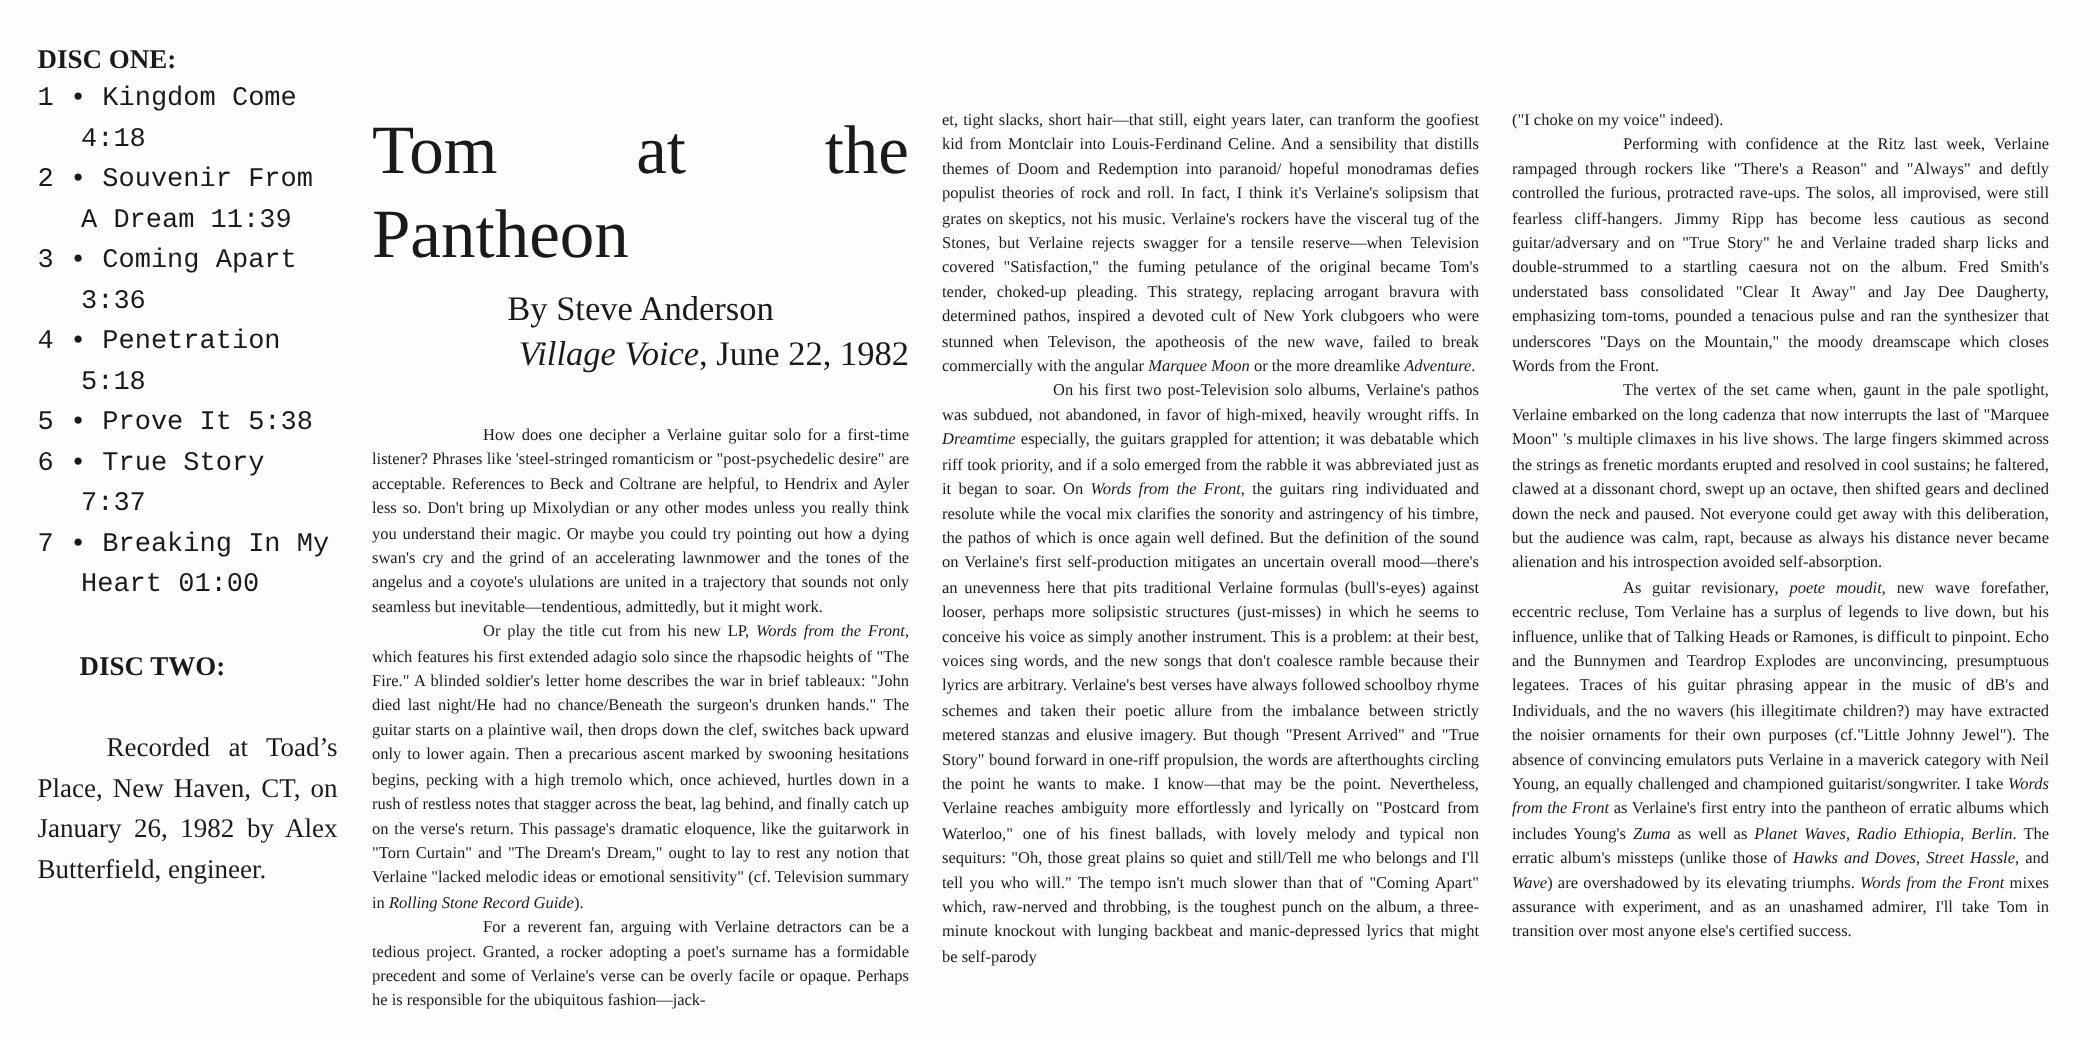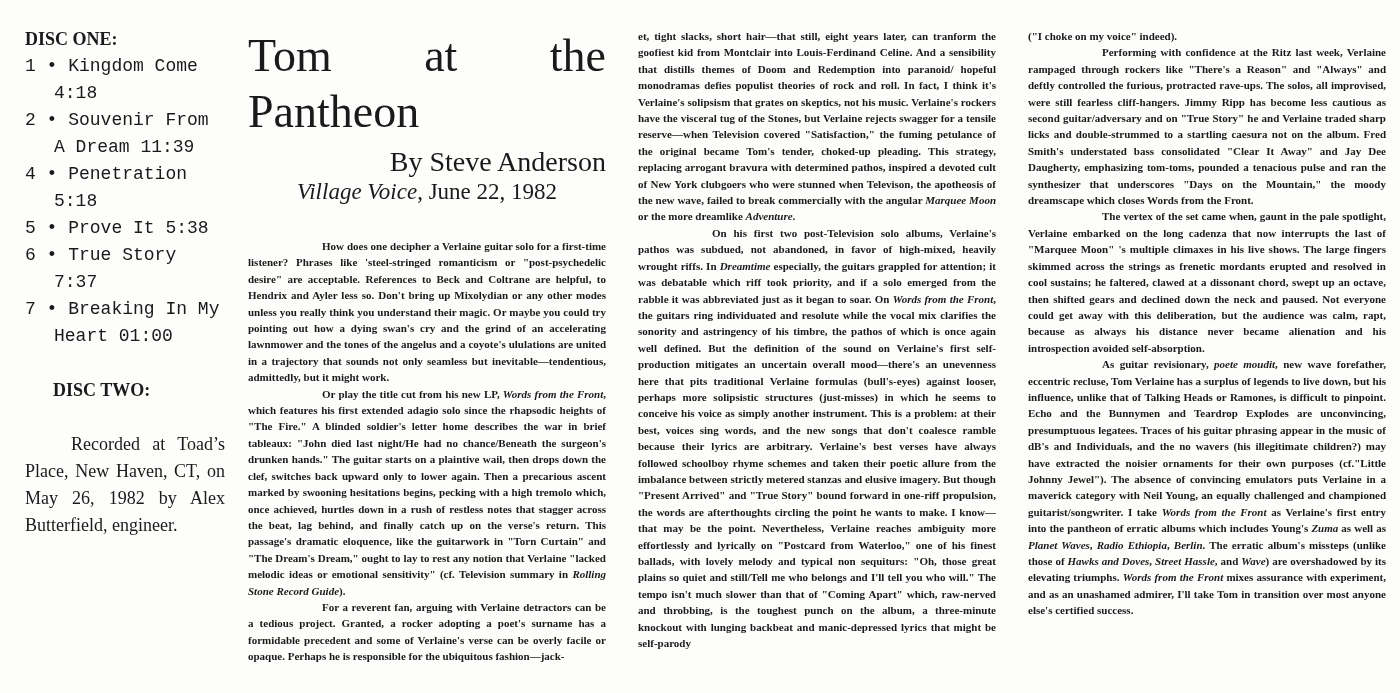--- a/index.html
+++ b/index.html
@@ -42,82 +42,84 @@
   .disc-section.second { margin-top: 27px; margin-left: 28px; }
   .recording-note {
     margin: 27px 0 0 0;
     text-align: justify;
     text-indent: 46px;
   }
 
   
   .columns {
     display: flex;
-    gap: 32px;
+    gap: 22px;
     padding: 28px 0 0 23px;
     flex: 1;
     align-items: flex-start;
+    margin-top: 44px;
   }
   .col {
     flex: none;
     width: 358px;
     font-size: 11px;
     line-height: 16.4px;
     text-align: justify;
     overflow: hidden;
   }
 
   .article-header { margin-bottom: 32px; }
   .article-title {
     font-size: 46px;
     line-height: 56px;
     font-weight: normal;
     margin: 0;
     text-align: justify;
   }
   .article-byline {
-    font-size: 28px;
+    font-size: 23px;
     line-height: 29px;
     margin: 7px 0 0 0;
-    text-align: right;
+    text-align: center;
   }
   .article-source {
     font-size: 23px;
     line-height: 29px;
     margin: 1px 0 0 0;
-    text-align: center;
+    text-align: right;
   }
 
-  .para { margin: 0; text-indent: 74px; font-weight: bold; }
+  .para { margin: 0; text-indent: 74px; }
   .para.cont { text-indent: 0; }
   em { font-style: italic; }
 </style>
 </head>
 <body>
 
 <div class="page">
 
   <aside class="sidebar">
     <section class="disc-section">
       <h2 class="disc-heading">DISC ONE:</h2>
       <ul class="tracks">
         <li class="track">1 • Kingdom Come 4:18</li>
         <li class="track">2 • Souvenir From A Dream 11:39</li>
+        <li class="track">3 • Coming Apart 3:36</li>
         <li class="track">4 • Penetration 5:18</li>
         <li class="track">5 • Prove It 5:38</li>
         <li class="track">6 • True Story 7:37</li>
         <li class="track">7 • Breaking In My Heart 01:00</li>
       </ul>
     </section>
 
     <section class="disc-section second">
       <h2 class="disc-heading">DISC TWO:</h2>
     </section>
 
-    <p class="recording-note">Recorded at Toad’s Place, New Haven, CT, on May 26, 1982 by Alex Butterfield, engineer.</p>
+    <p class="recording-note">Recorded at Toad’s Place, New Haven, CT, on January 26, 1982 by Alex Butterfield, engineer.</p>
   </aside>
 
   <main class="columns">
 
     <div class="col">
       <header class="article-header">
         <h1 class="article-title">Tom at the Pantheon</h1>
         <p class="article-byline">By Steve Anderson</p>
         <p class="article-source"><em>Village Voice</em>, June 22, 1982</p>
       </header>

